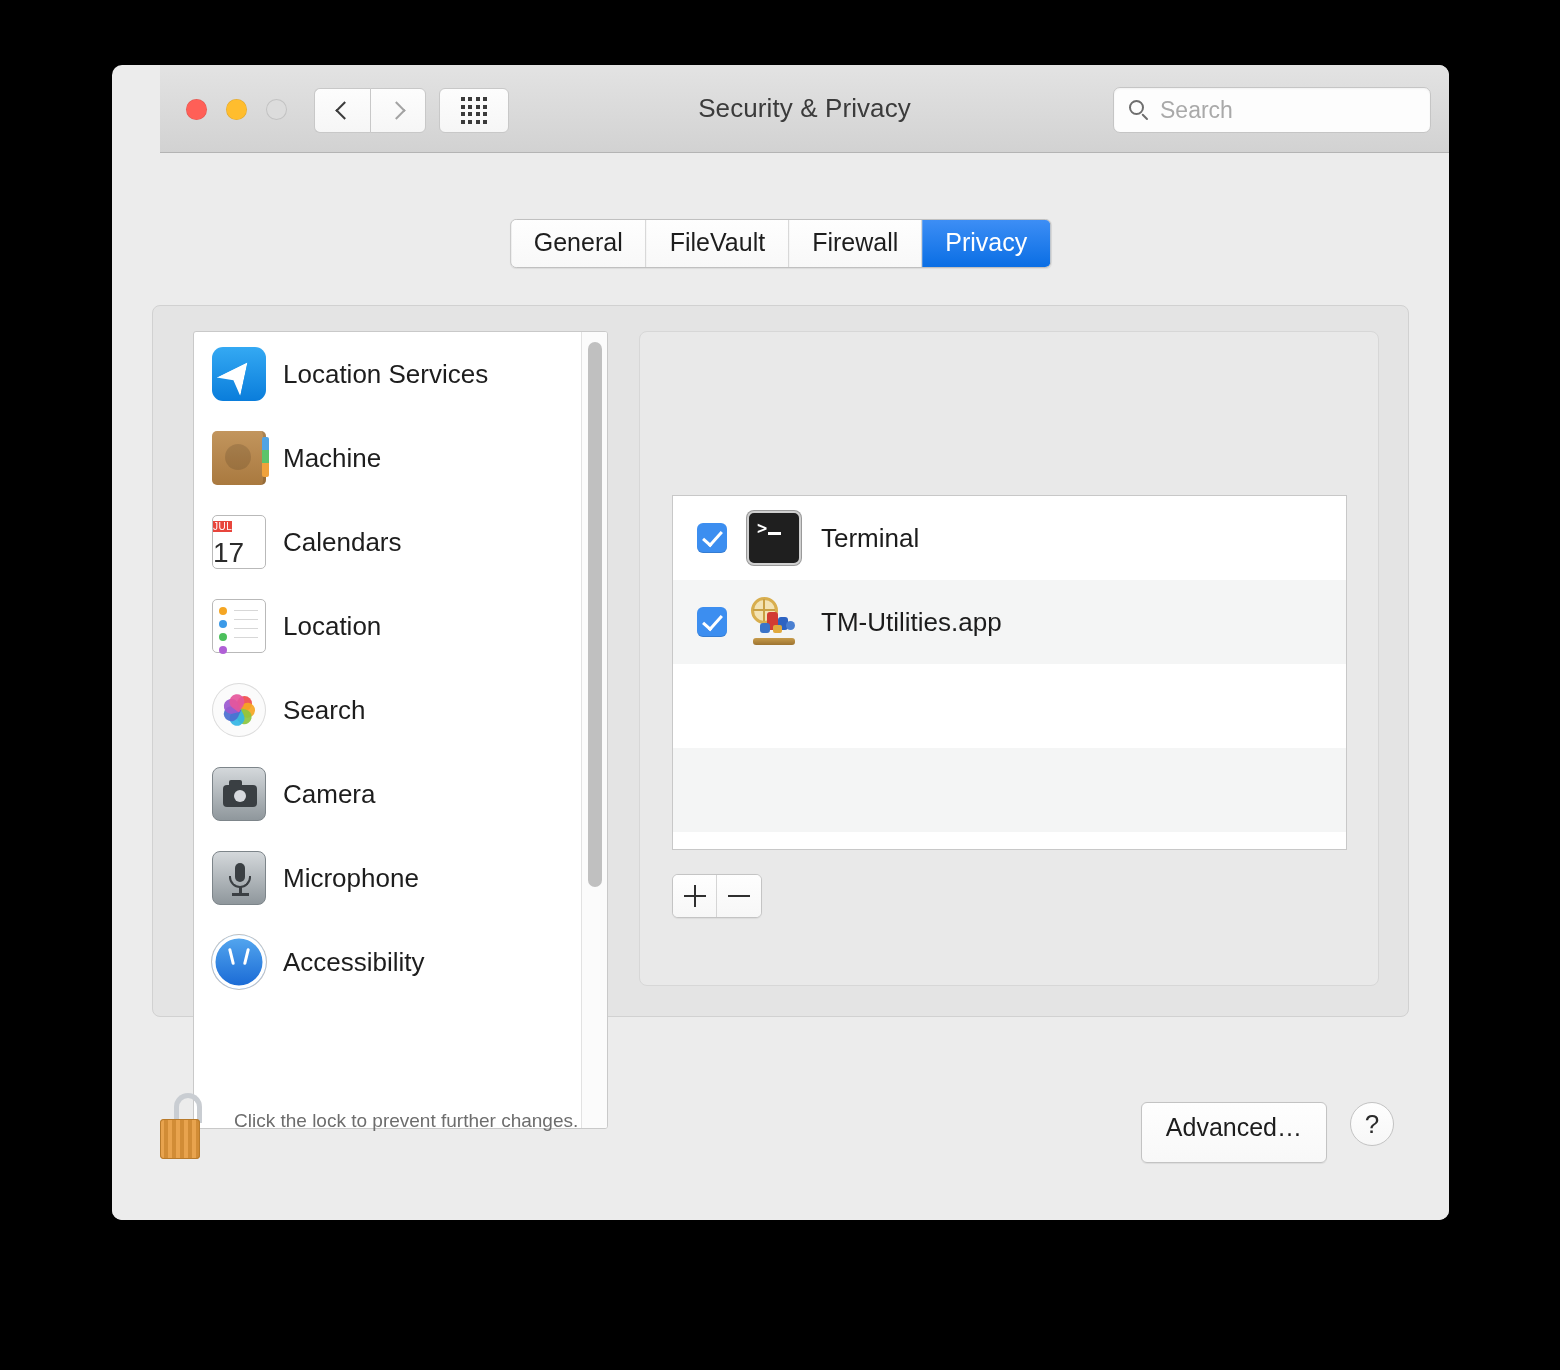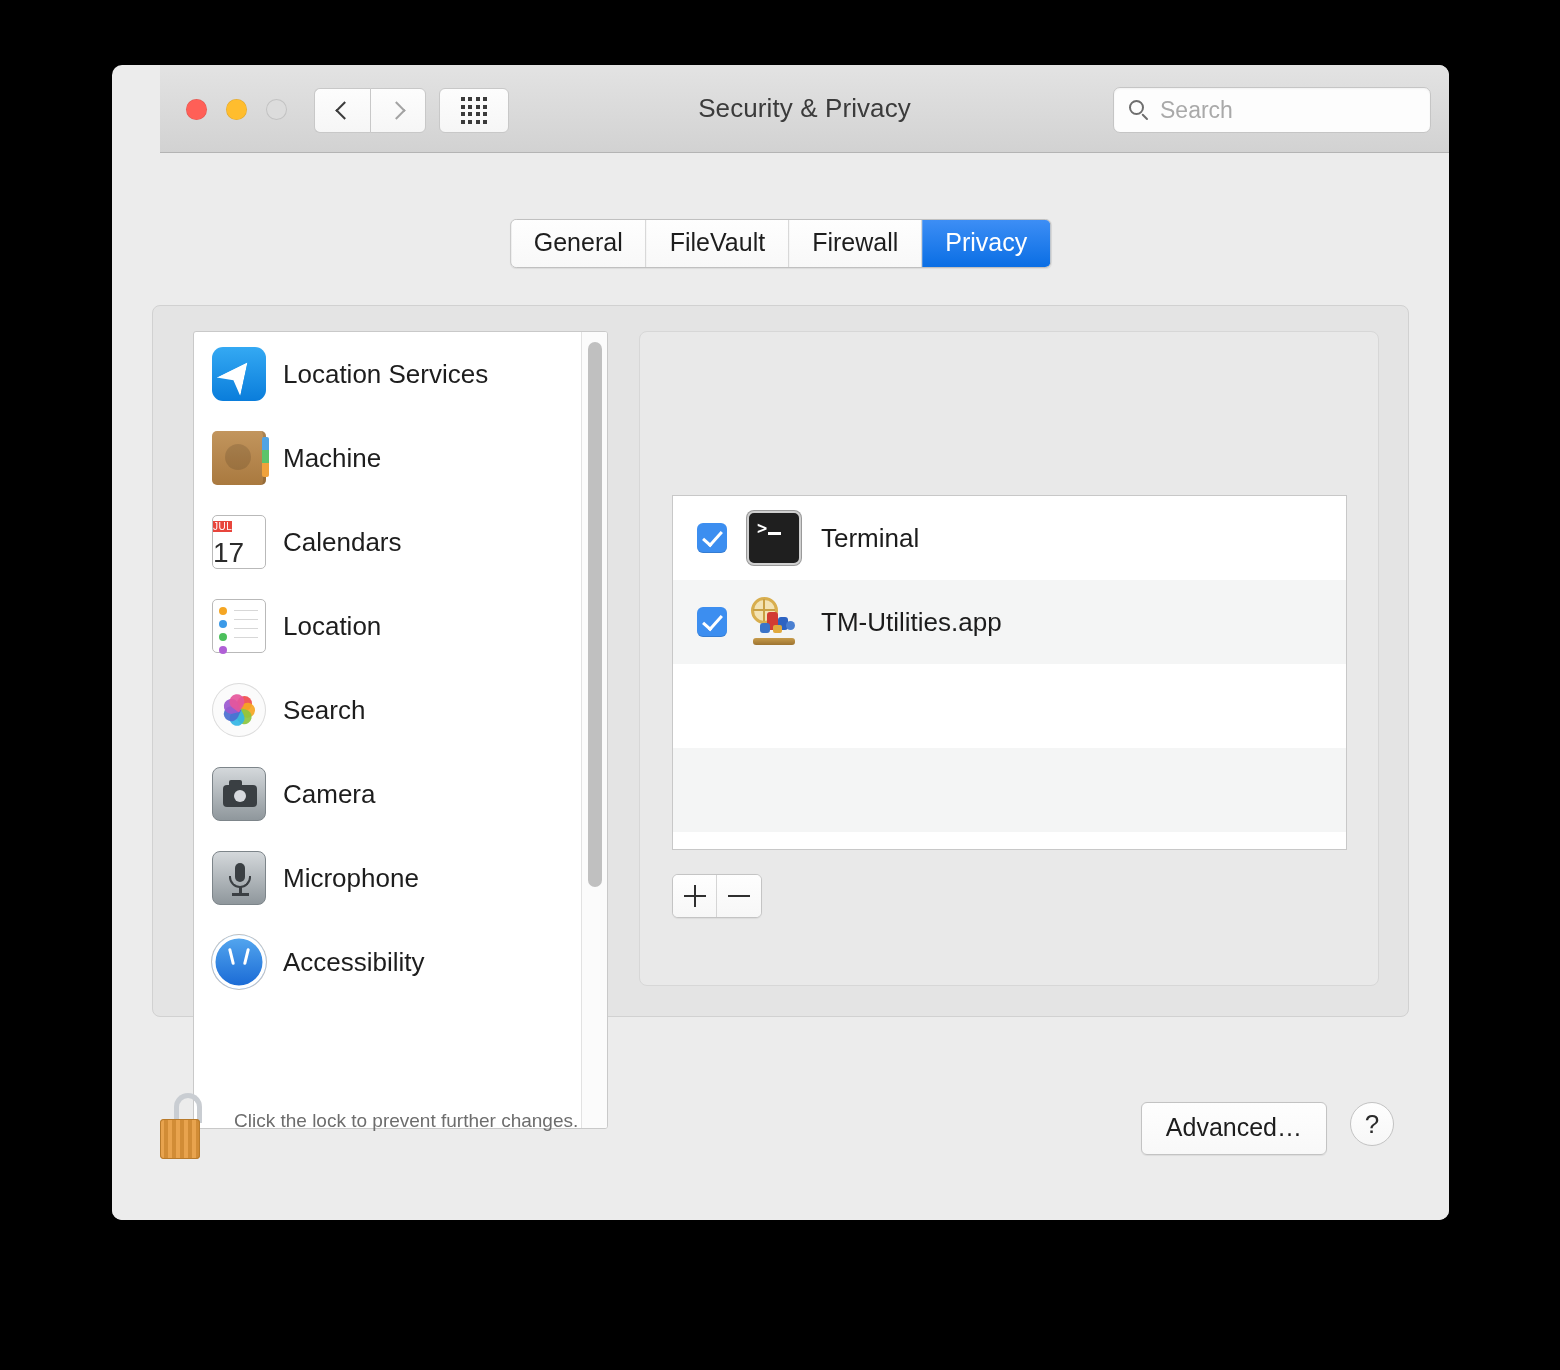--- a/index.html
+++ b/index.html
@@ -255,21 +255,21 @@
     background: transparent; }
   .lock .shackle::after { content: ""; position: absolute; left: -5px; top: 25px;
     width: 5px; height: 8px; background: #c9cdd2; }
   .lock .bodyl { position: absolute; left: 0; top: 26px; width: 40px; height: 40px;
     border-radius: 4px;
     background: repeating-linear-gradient(90deg,#e8a34e 0 4px,#d18c36 4px 8px);
     box-shadow: inset 0 0 0 1px #b87a2b; }
   .locktext { position: absolute; left: 122px; top: 30px; font-size: 19px; color: #6d6d6d; }
 
   .advbtn { position: absolute; right: 122px; top: 22px;
-    padding: 10px 24px 12px; font-size: 25px; color: #1d1d1d;
+    padding: 10px 24px 20px; font-size: 25px; color: #1d1d1d;
     background: linear-gradient(180deg,#fefefe,#f8f8f8);
     border: 1px solid #c3c3c3; border-radius: 6px;
     box-shadow: 0 .5px 1px rgba(0,0,0,.07); }
   .helpbtn { position: absolute; right: 55px; top: 22px; width: 44px; height: 44px;
     border-radius: 50%; border: 1px solid #c3c3c3;
     background: linear-gradient(180deg,#fefefe,#f7f7f7);
     display: flex; align-items: center; justify-content: center;
     font-size: 26px; color: #2b2b2b; }
 </style>
 </head>

